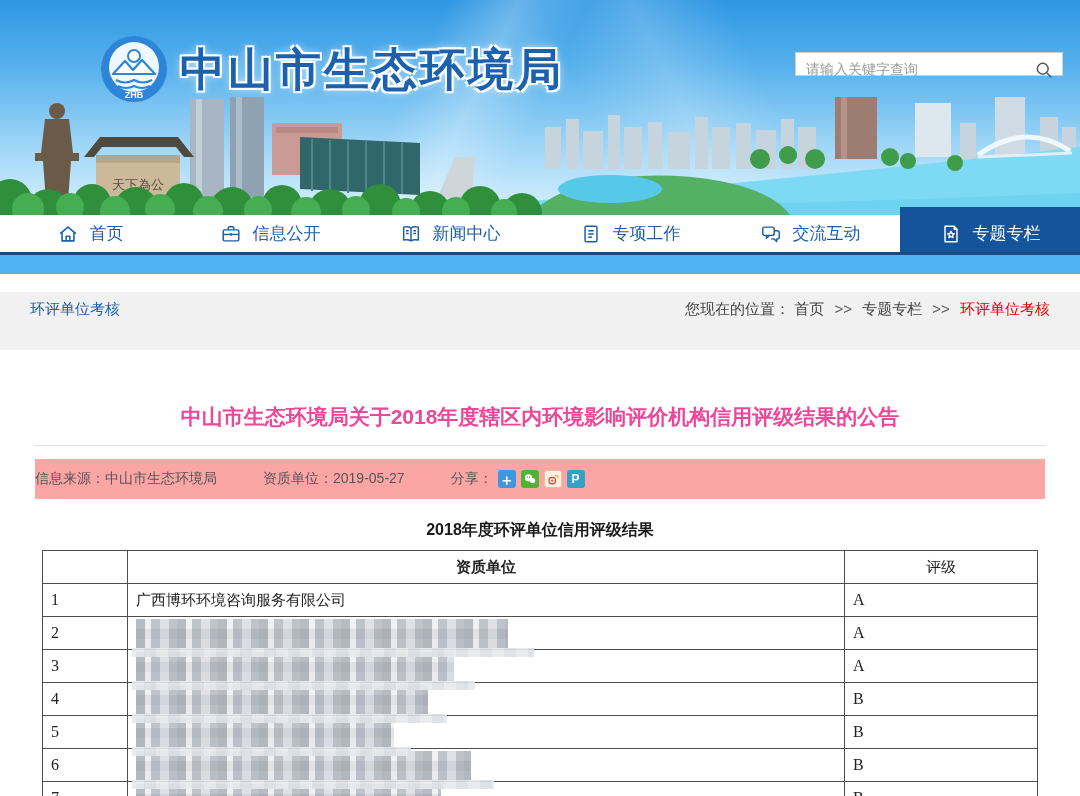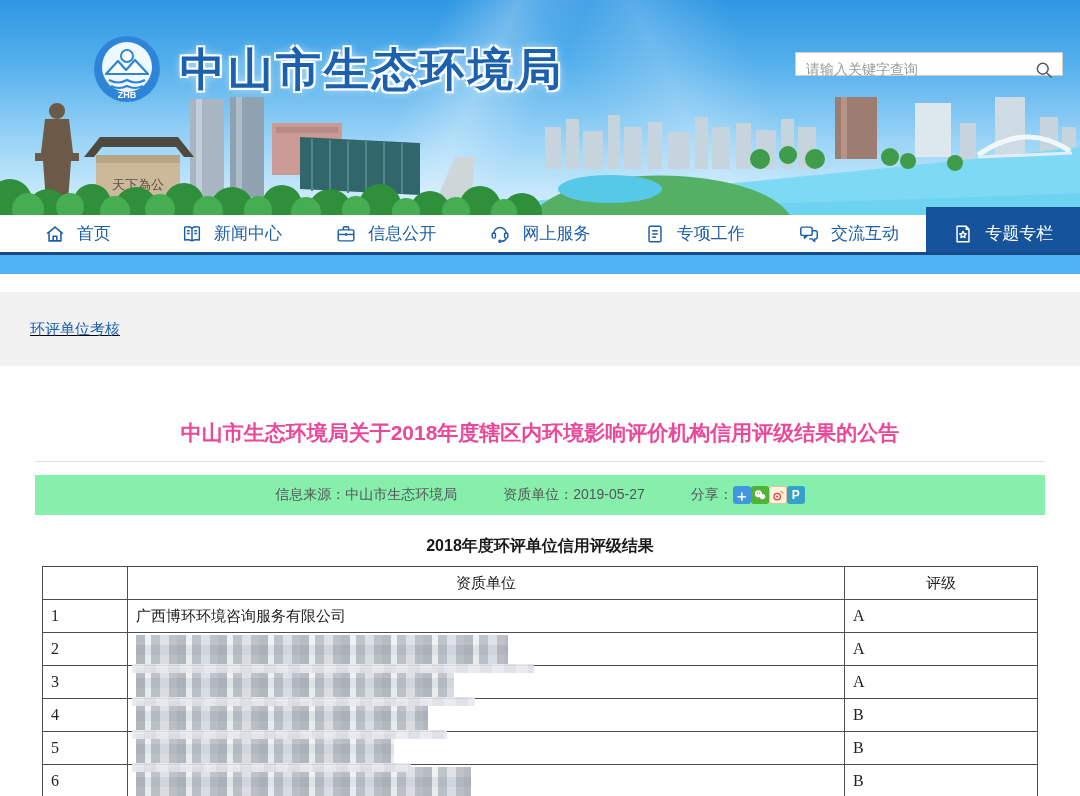--- a/index.html
+++ b/index.html
@@ -9,21 +9,21 @@
   }
   
   .banner{
     position:relative;height:215px;overflow:hidden;
     background:
       linear-gradient(115deg, rgba(255,255,255,0) 38%, rgba(255,255,255,.28) 44%, rgba(255,255,255,0) 50%),
       linear-gradient(245deg, rgba(255,255,255,0) 30%, rgba(255,255,255,.2) 38%, rgba(255,255,255,0) 46%),
       linear-gradient(180deg,#2e97e3 0%,#55b0ec 30%,#9fd6f7 68%,#d9f1fd 100%);
   }
   .skyline{position:absolute;left:0;bottom:0;width:1080px;height:118px;display:block;}
-  .logo{position:absolute;left:92px;top:34px;width:70px;height:70px;}
+  .logo{position:absolute;left:99px;top:34px;width:70px;height:70px;}
   .site-title{
     position:absolute;left:180px;top:40px;margin:0;
     font-size:45px;font-weight:bold;color:#1c61ae;letter-spacing:3px;
     text-shadow:2px 2px 0 rgba(255,255,255,.95),-2px -2px 0 rgba(255,255,255,.95),
                 2px -2px 0 rgba(255,255,255,.95),-2px 2px 0 rgba(255,255,255,.95),
                 0 0 10px rgba(255,255,255,.9);
   }
   .search-box{
     position:absolute;right:17px;top:52px;width:268px;height:24px;background:#fff;
     border:1px solid #cfcfcf;display:flex;align-items:flex-start;box-sizing:border-box;
@@ -40,59 +40,58 @@
     flex:1;display:flex;align-items:center;justify-content:center;gap:11px;
     color:#1c5fa9;font-size:17px;cursor:pointer;text-decoration:none;
   }
   .nav-item .nicon{display:flex;align-items:center;}
   .nav-item.active{background:#15549b;color:#fff;margin-top:-8px;padding-top:8px;height:37px;}
   .nav-underline{height:3px;background:#1a4b85;}
   .nav-subbar{height:19px;background:#4db3f3;}
   
   .crumb-bar{
     margin-top:18px;height:42px;background:#f1f1f1;
-    display:flex;align-items:center;justify-content:space-between;padding:16px 30px;
+    display:flex;align-items:flex-start;justify-content:space-between;padding:8px 30px;
     font-size:15px;
-    text-decoration:underline;
   }
   .crumb-left{color:#1c5fa9;}
   .crumb-right{color:#444;}
   .crumb-right .sep{margin:0 6px;color:#555;}
   .crumb-right .cur{color:#e60000;}
   .crumb-link{color:#444;cursor:pointer;}
   
   .article-title{
     margin:52px 40px 0;text-align:center;color:#ec4899;
     font-size:21px;font-weight:bold;line-height:30px;
   }
   .divider{margin:13px 35px 0;border-top:1px solid #e0e0e0;height:0;}
   .info-bar{
-    margin:13px 35px 0;height:40px;background:#86efac;
-    display:flex;align-items:center;justify-content:center;gap:46px;
+    margin:13px 35px 0;height:40px;background:#fca5a5;
+    display:flex;align-items:center;gap:46px;
     color:#555;font-size:14px;
   }
-  .share-wrap{display:flex;align-items:center;}
+  .share-wrap{display:flex;align-items:center;gap:5px;}
   .share-ico{
     width:18px;height:18px;border-radius:3px;display:inline-flex;align-items:center;justify-content:center;
     cursor:pointer;box-sizing:border-box;
   }
   .share-plus{background:#4196e0;color:#fff;font-size:15px;font-weight:bold;line-height:1;}
   .share-wechat{background:#50b334;}
   .share-weibo{background:#fdf3e6;border:1px solid #eac092;}
   .share-qzone{background:#35a0c8;color:#fff;font-size:12px;font-weight:bold;line-height:1;}
   
   .table-title{margin-top:21px;text-align:center;font-size:16px;font-weight:bold;color:#1a1a1a;}
   table.rating{
     margin:9px 42px 0;width:996px;border-collapse:collapse;table-layout:fixed;
     font-size:15px;color:#222;
   }
   table.rating th,table.rating td{
     border:1px solid #4d4d4d;height:32px;padding:0 8px;overflow:visible;
   }
-  th.h-company{text-align:center;font-weight:normal;font-size:15px;}
+  th.h-company{text-align:center;font-weight:bold;font-size:15px;}
   th.h-rating{font-weight:normal;}
   td.c-no,td.c-rating{font-family:"Liberation Serif","DejaVu Serif",serif;font-size:16px;}
   .mosaic{
     position:relative;height:29px;margin:1px 0;
     background-image:
       repeating-linear-gradient(90deg, rgba(104,112,124,.40) 0 9px, rgba(255,255,255,.18) 9px 15px,
         rgba(134,142,154,.44) 15px 24px, rgba(196,200,208,.34) 24px 33px, rgba(88,96,110,.30) 33px 41px),
       repeating-linear-gradient(180deg,#eceef1 0 10px,#d9dce1 10px 20px,#e4e6ea 20px 30px);
   }
   .mosaic::after{
@@ -245,49 +244,37 @@
           <path d="M3.5 11.5 12 4.5l8.5 7"></path>
           <path d="M5.5 10v9.5h13V10"></path>
           <path d="M10 19.5v-5h4v5"></path>
         </svg>
     </span>
     <span>首页</span>
   </a>
   <a class="nav-item">
     <span class="nicon">
       <svg viewBox="0 0 24 24" width="22" height="22" fill="none" stroke="currentColor" stroke-width="1.6" stroke-linejoin="round">
-          <path d="M12 5.5C10 4 7 4 4 4.5v14c3-.5 6-.5 8 1 2-1.5 5-1.5 8-1v-14c-3-.5-6-.5-8 1z"></path>
-          <path d="M12 5.5v14"></path>
-          <path d="M6.5 8.5h3M6.5 11.5h3M14.5 8.5h3M14.5 11.5h3"></path>
-        </svg>
-    </span>
-    <span>新闻中心</span>
-  </a>
-  <a class="nav-item">
-    <span class="nicon">
-      <svg viewBox="0 0 24 24" width="22" height="22" fill="none" stroke="currentColor" stroke-width="1.6" stroke-linejoin="round">
           <rect x="3.5" y="7.5" width="17" height="12" rx="1.5"></rect>
           <path d="M9 7.5v-2A1.5 1.5 0 0 1 10.5 4h3A1.5 1.5 0 0 1 15 5.5v2"></path>
           <path d="M3.5 12.5h17"></path>
           <path d="M12 11v3"></path>
         </svg>
     </span>
     <span>信息公开</span>
   </a>
   <a class="nav-item">
     <span class="nicon">
       <svg viewBox="0 0 24 24" width="22" height="22" fill="none" stroke="currentColor" stroke-width="1.6" stroke-linejoin="round">
-          <path d="M5 12a7 7 0 0 1 14 0"></path>
-          <rect x="3.5" y="11" width="3.5" height="5.5" rx="1.4"></rect>
-          <rect x="17" y="11" width="3.5" height="5.5" rx="1.4"></rect>
-          <path d="M19 16.5c-1 2.5-3 3.5-5.5 3.5"></path>
-          <circle cx="12" cy="20" r="1.2"></circle>
-        </svg>
-    </span>
-    <span>网上服务</span>
+          <path d="M12 5.5C10 4 7 4 4 4.5v14c3-.5 6-.5 8 1 2-1.5 5-1.5 8-1v-14c-3-.5-6-.5-8 1z"></path>
+          <path d="M12 5.5v14"></path>
+          <path d="M6.5 8.5h3M6.5 11.5h3M14.5 8.5h3M14.5 11.5h3"></path>
+        </svg>
+    </span>
+    <span>新闻中心</span>
   </a>
   <a class="nav-item">
     <span class="nicon">
       <svg viewBox="0 0 24 24" width="22" height="22" fill="none" stroke="currentColor" stroke-width="1.6" stroke-linejoin="round">
           <rect x="5.5" y="3.5" width="13" height="17" rx="1.5"></rect>
           <path d="M9 8.5h6M9 12h6M9 15.5h4"></path>
         </svg>
     </span>
     <span>专项工作</span>
   </a>
@@ -310,20 +297,28 @@
         </svg>
     </span>
     <span>专题专栏</span>
   </a>
 </nav>
 <div class="nav-underline"></div>
 <div class="nav-subbar"></div>
 
 <div class="crumb-bar">
   <span class="crumb-left">环评单位考核</span>
+  <span class="crumb-right">
+    <span>您现在的位置：</span>
+    <span class="crumb-link">首页</span>
+    <span class="sep">&gt;&gt;</span>
+    <span class="crumb-link">专题专栏</span>
+    <span class="sep">&gt;&gt;</span>
+    <span class="cur">环评单位考核</span>
+  </span>
 </div>
 
 <h2 class="article-title">中山市生态环境局关于2018年度辖区内环境影响评价机构信用评级结果的公告</h2>
 <div class="divider"></div>
 
 <div class="info-bar">
   <span><span>信息来源：</span><span>中山市生态环境局</span></span>
   <span><span>资质单位：</span><span>2019-05-27</span></span>
   <span class="share-wrap">
     <span>分享：</span>

